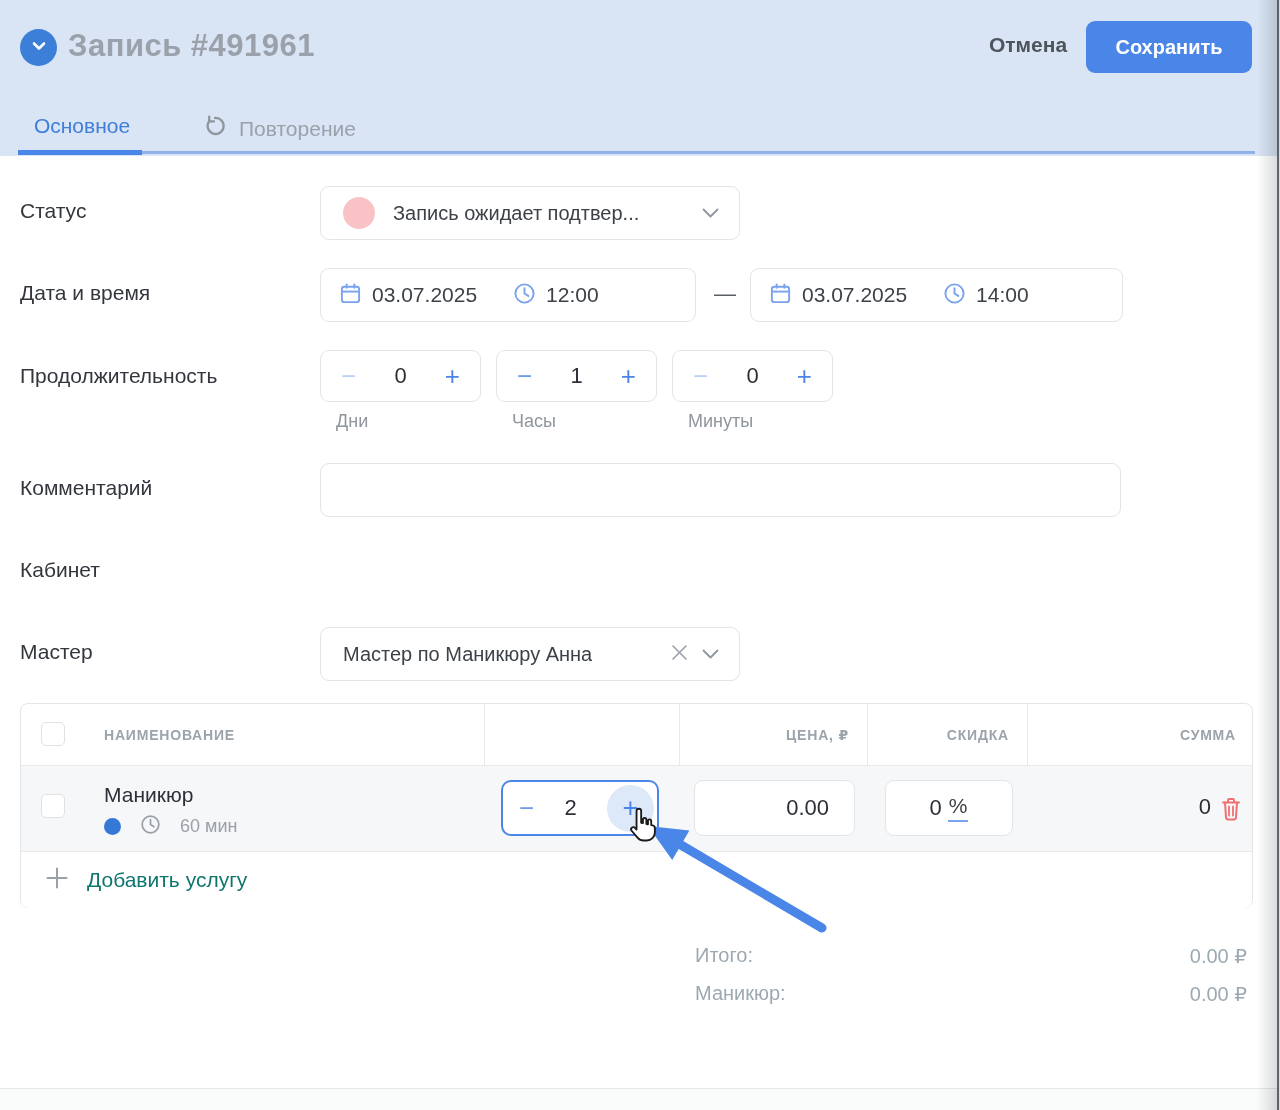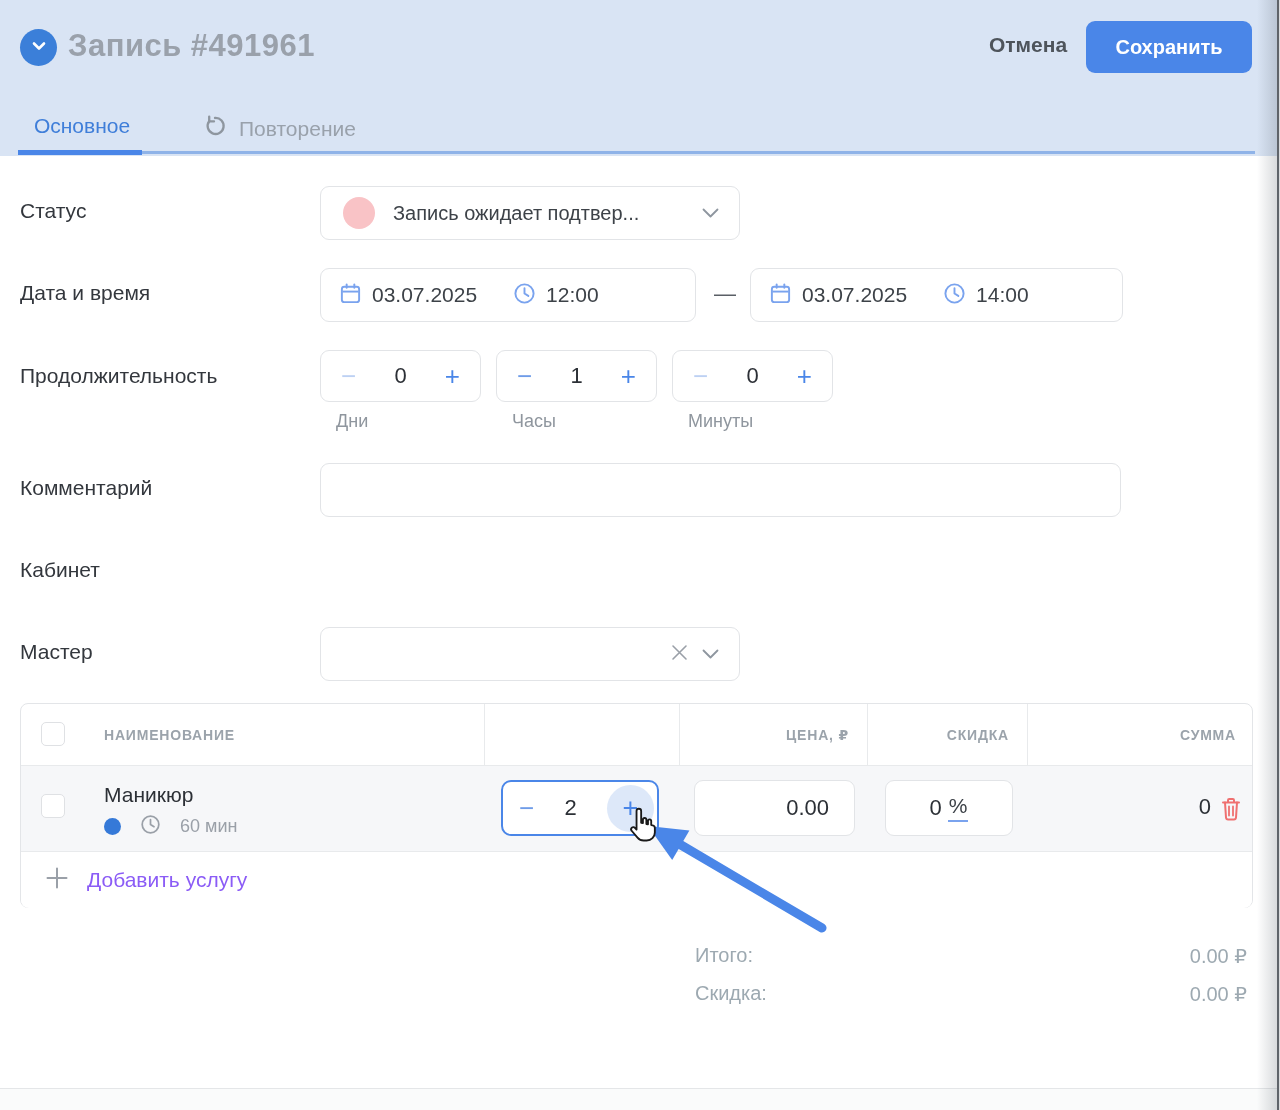--- a/index.html
+++ b/index.html
@@ -68,21 +68,21 @@
   .qty-plus-wrap .st-plus { font-size:27px; }
   .cell-input { position:absolute; top:14px; height:56px; background:#fff; border:1px solid #e2e4e7; border-radius:9px;
                 display:flex; align-items:center; font-size:22px; color:#2c3036; }
   .price-input { left:673px; width:161px; justify-content:flex-end; padding-right:25px; }
   .disc-input { left:864px; width:128px; justify-content:center; gap:6px; }
   .pct { border-bottom:2px solid #7aa3ee; padding:0 1px 2px; color:#3d4248; font-size:21px; }
   .sum-val { position:absolute; left:1060px; top:28px; width:130px; text-align:right; font-size:22px; color:#2c3036; }
   .trash-btn { position:absolute; left:1198px; top:30px; cursor:pointer; }
   .add-row { position:absolute; left:0; top:148px; width:100%; height:56px; background:#fff; display:flex;
              align-items:center; gap:18px; padding-left:24px; cursor:pointer; border-radius:0 0 8px 8px; }
-  .add-label { font-size:21px; color:#8b5cf6; }
+  .add-label { font-size:21px; color:#0f766e; }
 
   
   .total-row { position:absolute; left:695px; width:552px; display:flex; justify-content:space-between;
                font-size:20px; color:#9da9b1; }
   .total-row.bold { font-weight:700; color:#7d8992; }
 
   .bottom-divider { position:absolute; left:0; top:1088px; width:1280px; height:1px; background:#e4e6e8; }
   .bottom-area { position:absolute; left:0; top:1089px; width:1280px; height:21px; background:#fafbfb; }
 
   
@@ -199,20 +199,21 @@
   <div class="st-unit" style="left:512px; top:411px;">Часы</div>
   <div class="st-unit" style="left:688px; top:411px;">Минуты</div>
 
   <div class="field-label" style="top:476px;">Комментарий</div>
   <div class="comment-input"></div>
 
   <div class="field-label" style="top:558px;">Кабинет</div>
 
   <div class="field-label" style="top:640px;">Мастер</div>
   <div class="box select-box" style="left:320px; top:627px; width:420px; height:54px; padding-left:22px;">
+    <span class="select-text">Мастер по Маникюру Анна</span>
     <span class="clear-x">
       <svg width="17" height="17" viewBox="0 0 17 17">
           <path d="M2 2 L15 15 M15 2 L2 15" stroke="#9aa0a8" stroke-width="1.6" stroke-linecap="round"></path>
         </svg>
     </span>
     <span class="chev">
       <svg width="17" height="10" viewBox="0 0 17 10">
           <polyline points="1.5,1.5 8.5,8.5 15.5,1.5" fill="none" stroke="#8e969f" stroke-width="1.8" stroke-linecap="round" stroke-linejoin="round"></polyline>
         </svg>
     </span>
@@ -283,21 +284,21 @@
       </span>
       <span class="add-label">Добавить услугу</span>
     </div>
   </div>
 
   <div class="total-row" style="top:944px;">
     <span>Итого:</span>
     <span>0.00 ₽</span>
   </div>
   <div class="total-row" style="top:982px;">
-    <span>Скидка:</span>
+    <span>Маникюр:</span>
     <span>0.00 ₽</span>
   </div>
 
   <div class="bottom-divider"></div>
   <div class="bottom-area"></div>
 
   <svg class="arrow-overlay" viewBox="0 0 310 170">
     <line x1="262" y1="148" x2="121" y2="65" stroke="#4a86e8" stroke-width="9" stroke-linecap="round"></line>
     <polygon points="88,46 112.2,79.9 129.4,50.5" fill="#4a86e8"></polygon>
   </svg>

